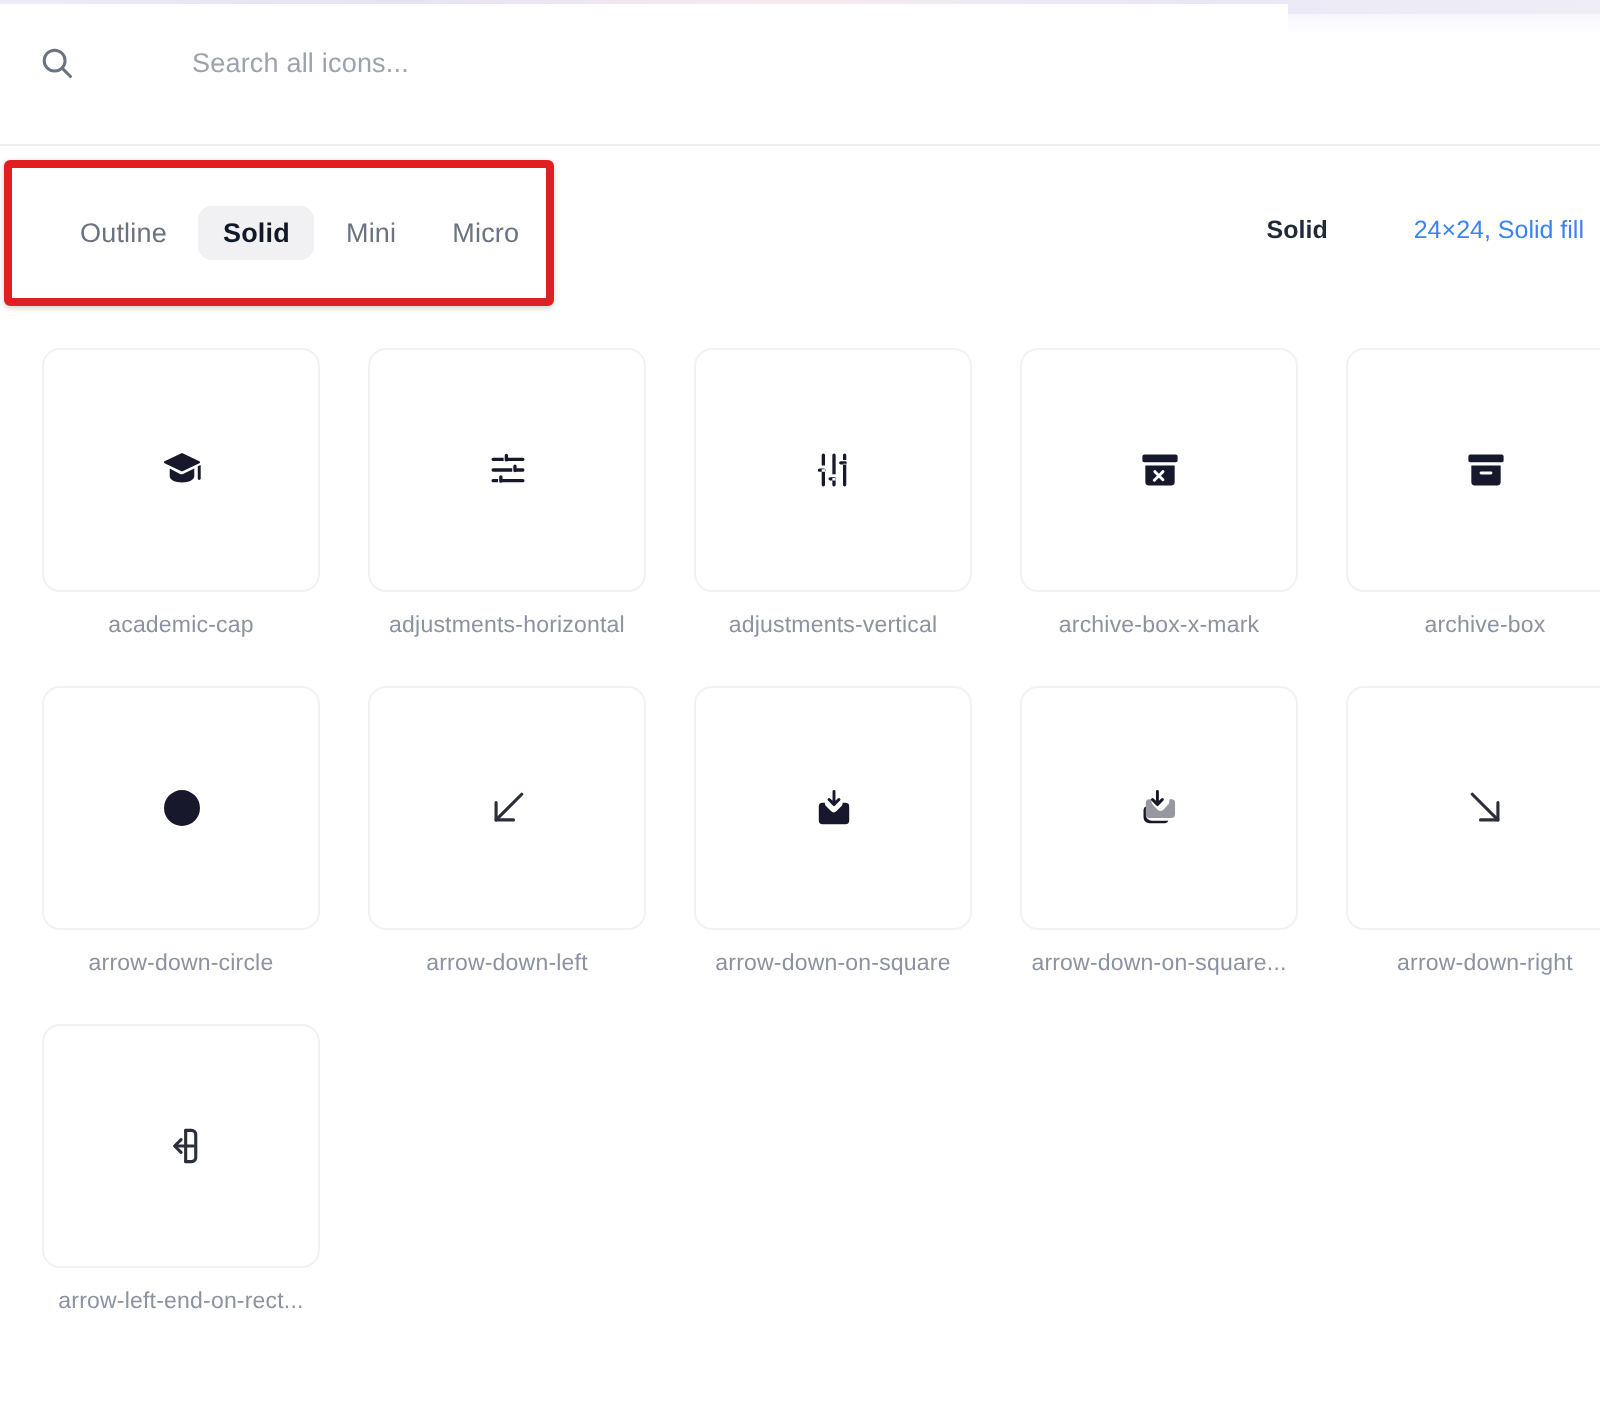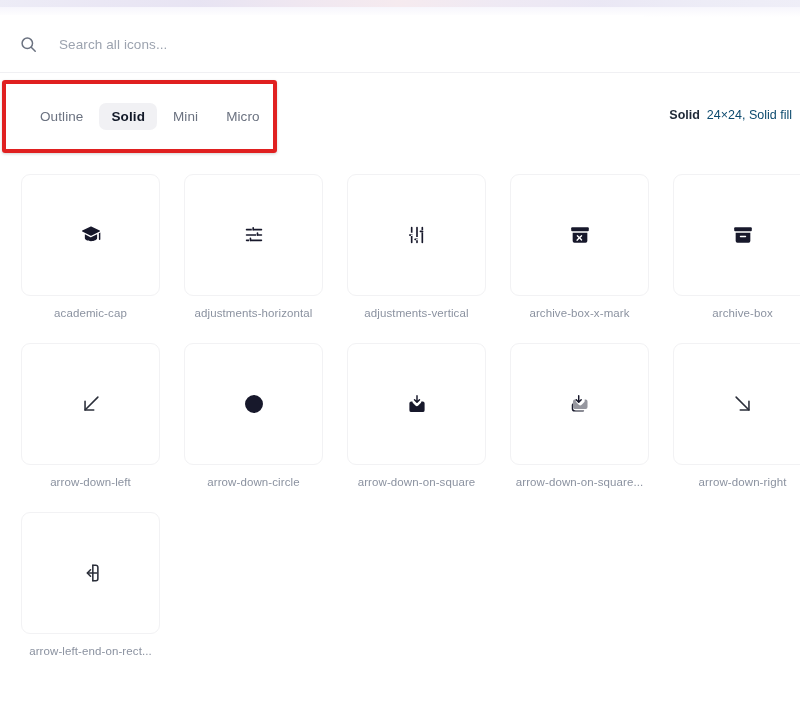--- a/index.html
+++ b/index.html
@@ -27,25 +27,26 @@
     opacity: .95;
   }
   .top-fade {
     position: absolute; top: 7px; left: 0;
     width: 800px; height: 10px;
     background: linear-gradient(180deg, rgba(240,238,250,.55), rgba(255,255,255,0));
   }
 
   
   .searchbar {
-    position: absolute; top: 15px; left: 0;
+    position: absolute; top: 2px; left: 0;
     width: 644px; height: 58px;
     display: flex; align-items: center;
     padding-left: 19px;
     background: #ffffff;
+    gap: 37px;
   }
   .search-icon {
     width: 19px; height: 19px;
     flex: 0 0 auto;
     color: #6b7280;
     display: flex; align-items: center; justify-content: center;
   }
   .search-input {
     border: 0; outline: none;
     margin-left: 19px;
@@ -90,21 +91,21 @@
     color: #111827;
     font-weight: bold;
   }
 
   .variant-meta {
     position: absolute; right: 8px; top: 108px;
     display: flex; align-items: baseline; gap: 7px;
     font-size: 12.5px;
   }
   .variant-meta .name { color: #1f2937; font-weight: bold; }
-  .variant-meta .spec { color: #0c4a6e; }
+  .variant-meta .spec { color: #3b82f6; margin-left: 36px; }
 
   
   .redbox {
     position: absolute;
     left: 2px; top: 80px;
     width: 275px; height: 73px;
     border: 4px solid #e02020;
     border-radius: 3px;
     pointer-events: none;
     box-shadow: 0 1px 3px rgba(0,0,0,.18);
@@ -230,38 +231,38 @@
             <svg width="22" height="22" viewBox="0 0 24 24" fill="currentColor">
               <path d="M3.4 3.6h17.2a1 1 0 0 1 1 1v2.2a1 1 0 0 1-1 1H3.4a1 1 0 0 1-1-1V4.6a1 1 0 0 1 1-1Z"></path>
               <path d="M4 9.6h16v8.9a1.9 1.9 0 0 1-1.9 1.9H5.9A1.9 1.9 0 0 1 4 18.5Zm5.3 3.2a.8.8 0 0 0 0 1.6h5.4a.8.8 0 0 0 0-1.6Z"></path>
             </svg>
           </span>
         </div>
         <div class="label">archive-box</div>
       </div>
       <div class="cell">
         <div class="card">
+          <span class="icon-solid">
+            <svg width="22" height="22" viewBox="0 0 24 24" fill="currentColor">
+              <path d="M12 2.2a9.8 9.8 0 1 0 0 19.6 9.8 9.8 0 0 0 0-19.6Zm.8 5.6a.8.8 0 0 0-1.6 0v6.3l-2.2-2.3a.8.8 0 1 0-1.2 1.1l3.6 3.7a.8.8 0 0 0 1.2 0l3.6-3.7a.8.8 0 1 0-1.2-1.1l-2.2 2.3Z"></path>
+            </svg>
+          </span>
+        </div>
+        <div class="label">arrow-down-circle</div>
+      </div>
+      <div class="cell">
+        <div class="card">
           <span class="icon-outline">
             <svg width="22" height="22" viewBox="0 0 24 24" fill="none" stroke="currentColor" stroke-width="1.7" stroke-linecap="round" stroke-linejoin="round">
               <path d="M19.5 4.5 5.5 18.5"></path>
               <path d="M15 18.5H5.5V9"></path>
             </svg>
           </span>
         </div>
         <div class="label">arrow-down-left</div>
-      </div>
-      <div class="cell">
-        <div class="card">
-          <span class="icon-solid">
-            <svg width="22" height="22" viewBox="0 0 24 24" fill="currentColor">
-              <path d="M12 2.2a9.8 9.8 0 1 0 0 19.6 9.8 9.8 0 0 0 0-19.6Zm.8 5.6a.8.8 0 0 0-1.6 0v6.3l-2.2-2.3a.8.8 0 1 0-1.2 1.1l3.6 3.7a.8.8 0 0 0 1.2 0l3.6-3.7a.8.8 0 1 0-1.2-1.1l-2.2 2.3Z"></path>
-            </svg>
-          </span>
-        </div>
-        <div class="label">arrow-down-circle</div>
       </div>
       <div class="cell">
         <div class="card">
           <span class="icon-solid">
             <svg width="22" height="22" viewBox="0 0 24 24" fill="currentColor">
               <path d="M12 2.2a.8.8 0 0 0-.8.8v5.1L9.9 6.8a.8.8 0 0 0-1.2 1.1l2.7 2.8a.8.8 0 0 0 1.2 0l2.7-2.8a.8.8 0 0 0-1.2-1.1l-1.3 1.3V3a.8.8 0 0 0-.8-.8Z"></path>
               <path d="M5.7 9.2a2 2 0 0 0-2 2v7.6a2 2 0 0 0 2 2h12.6a2 2 0 0 0 2-2v-7.6a2 2 0 0 0-2-2h-1.6v.2a2.2 2.2 0 0 1-.6 1.5l-2.7 2.8a2.2 2.2 0 0 1-3.1 0l-2.7-2.8a2.2 2.2 0 0 1-.6-1.5v-.2Z"></path>
             </svg>
           </span>
         </div>

